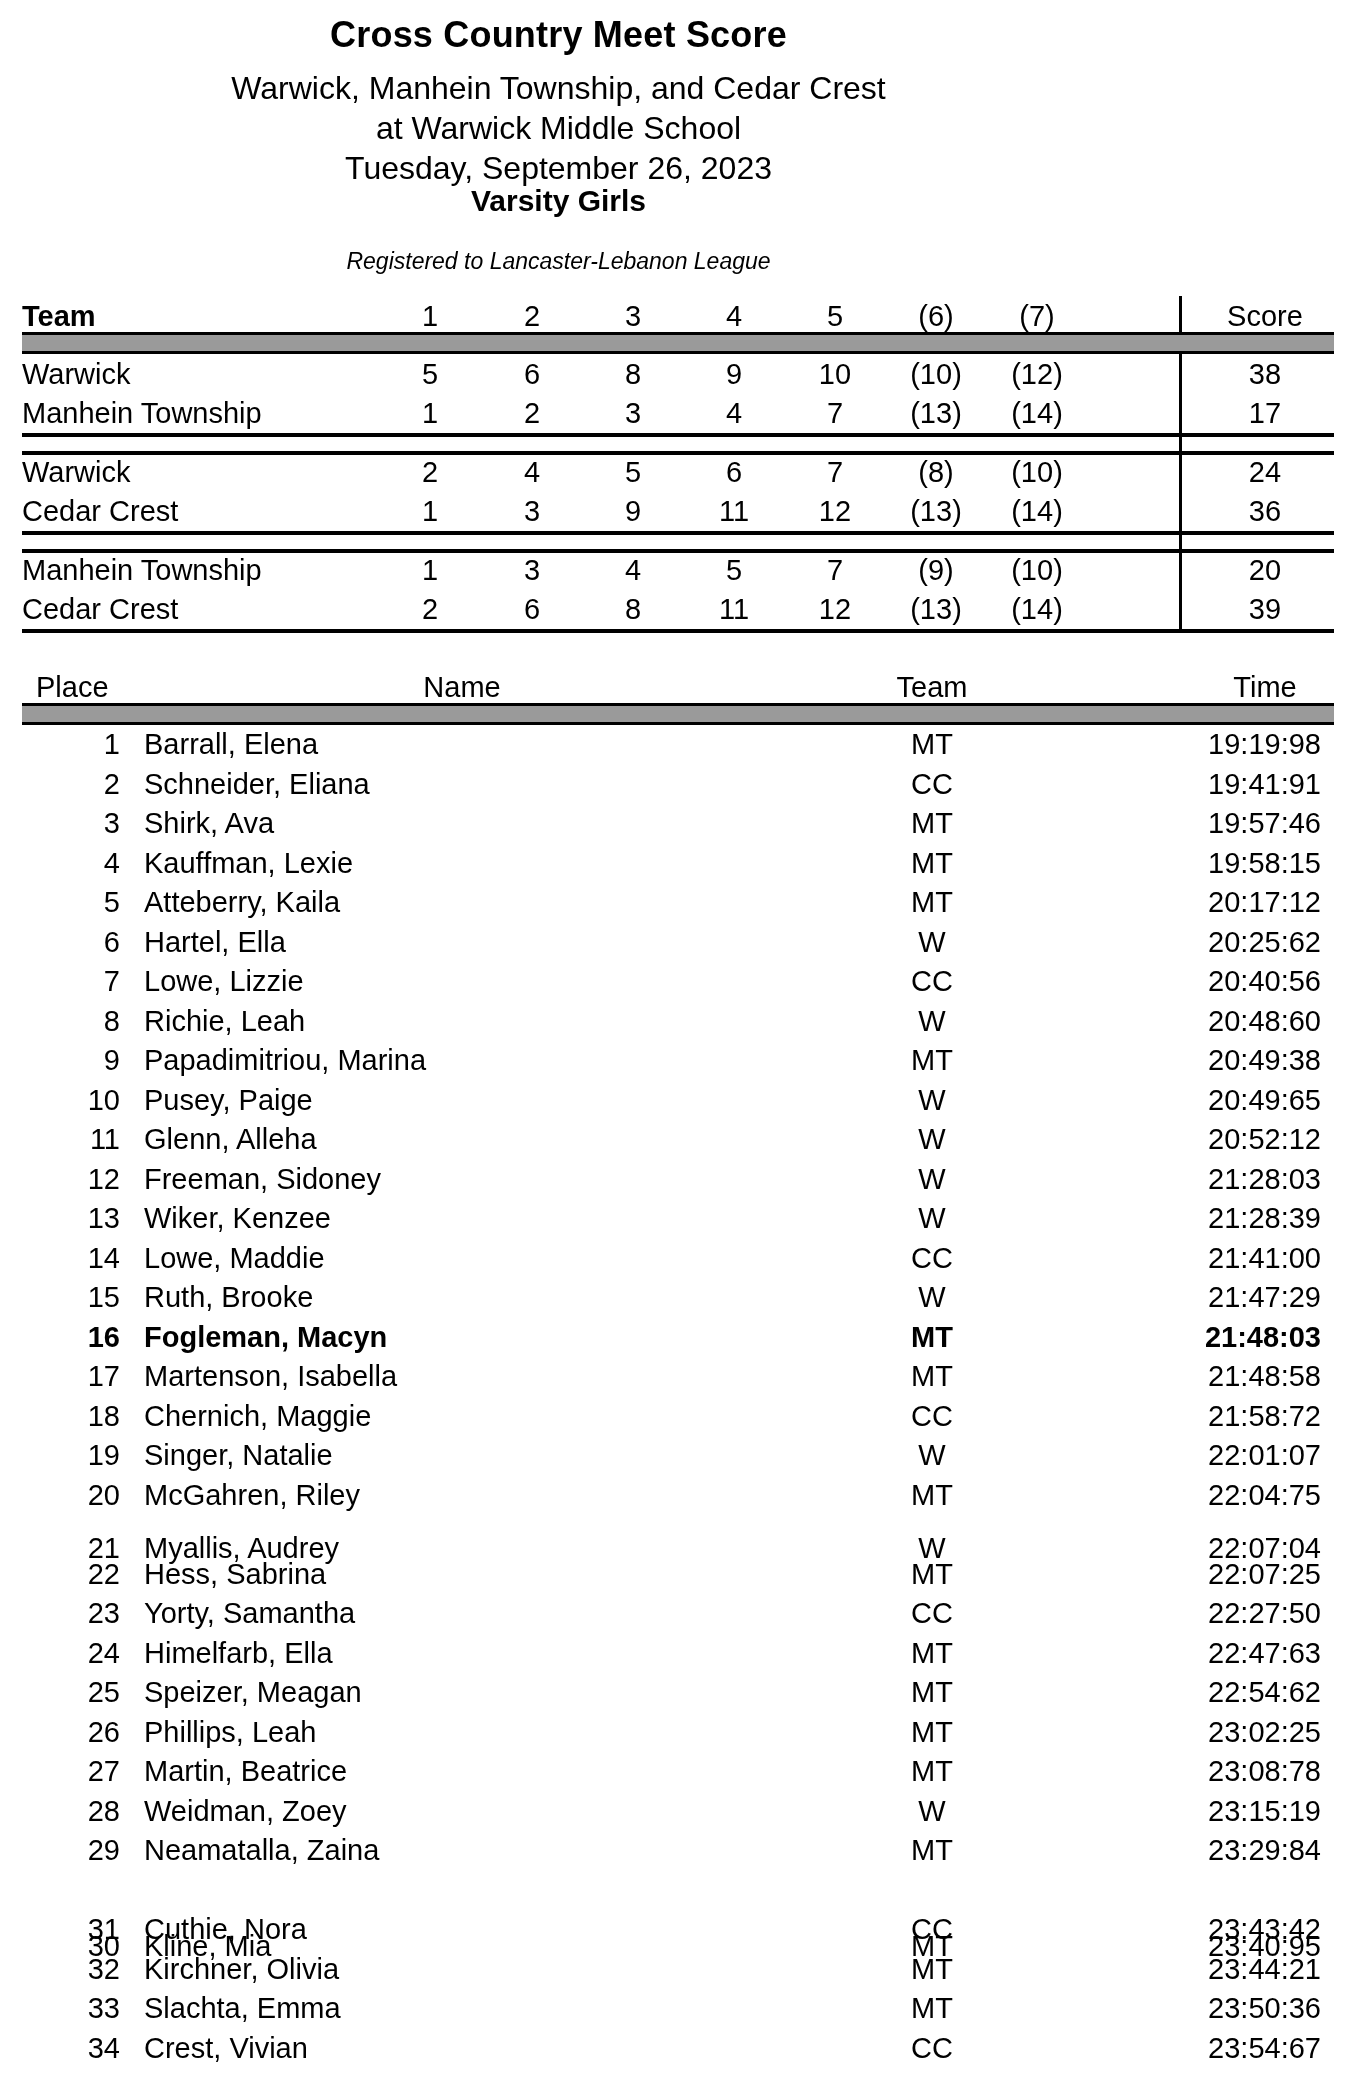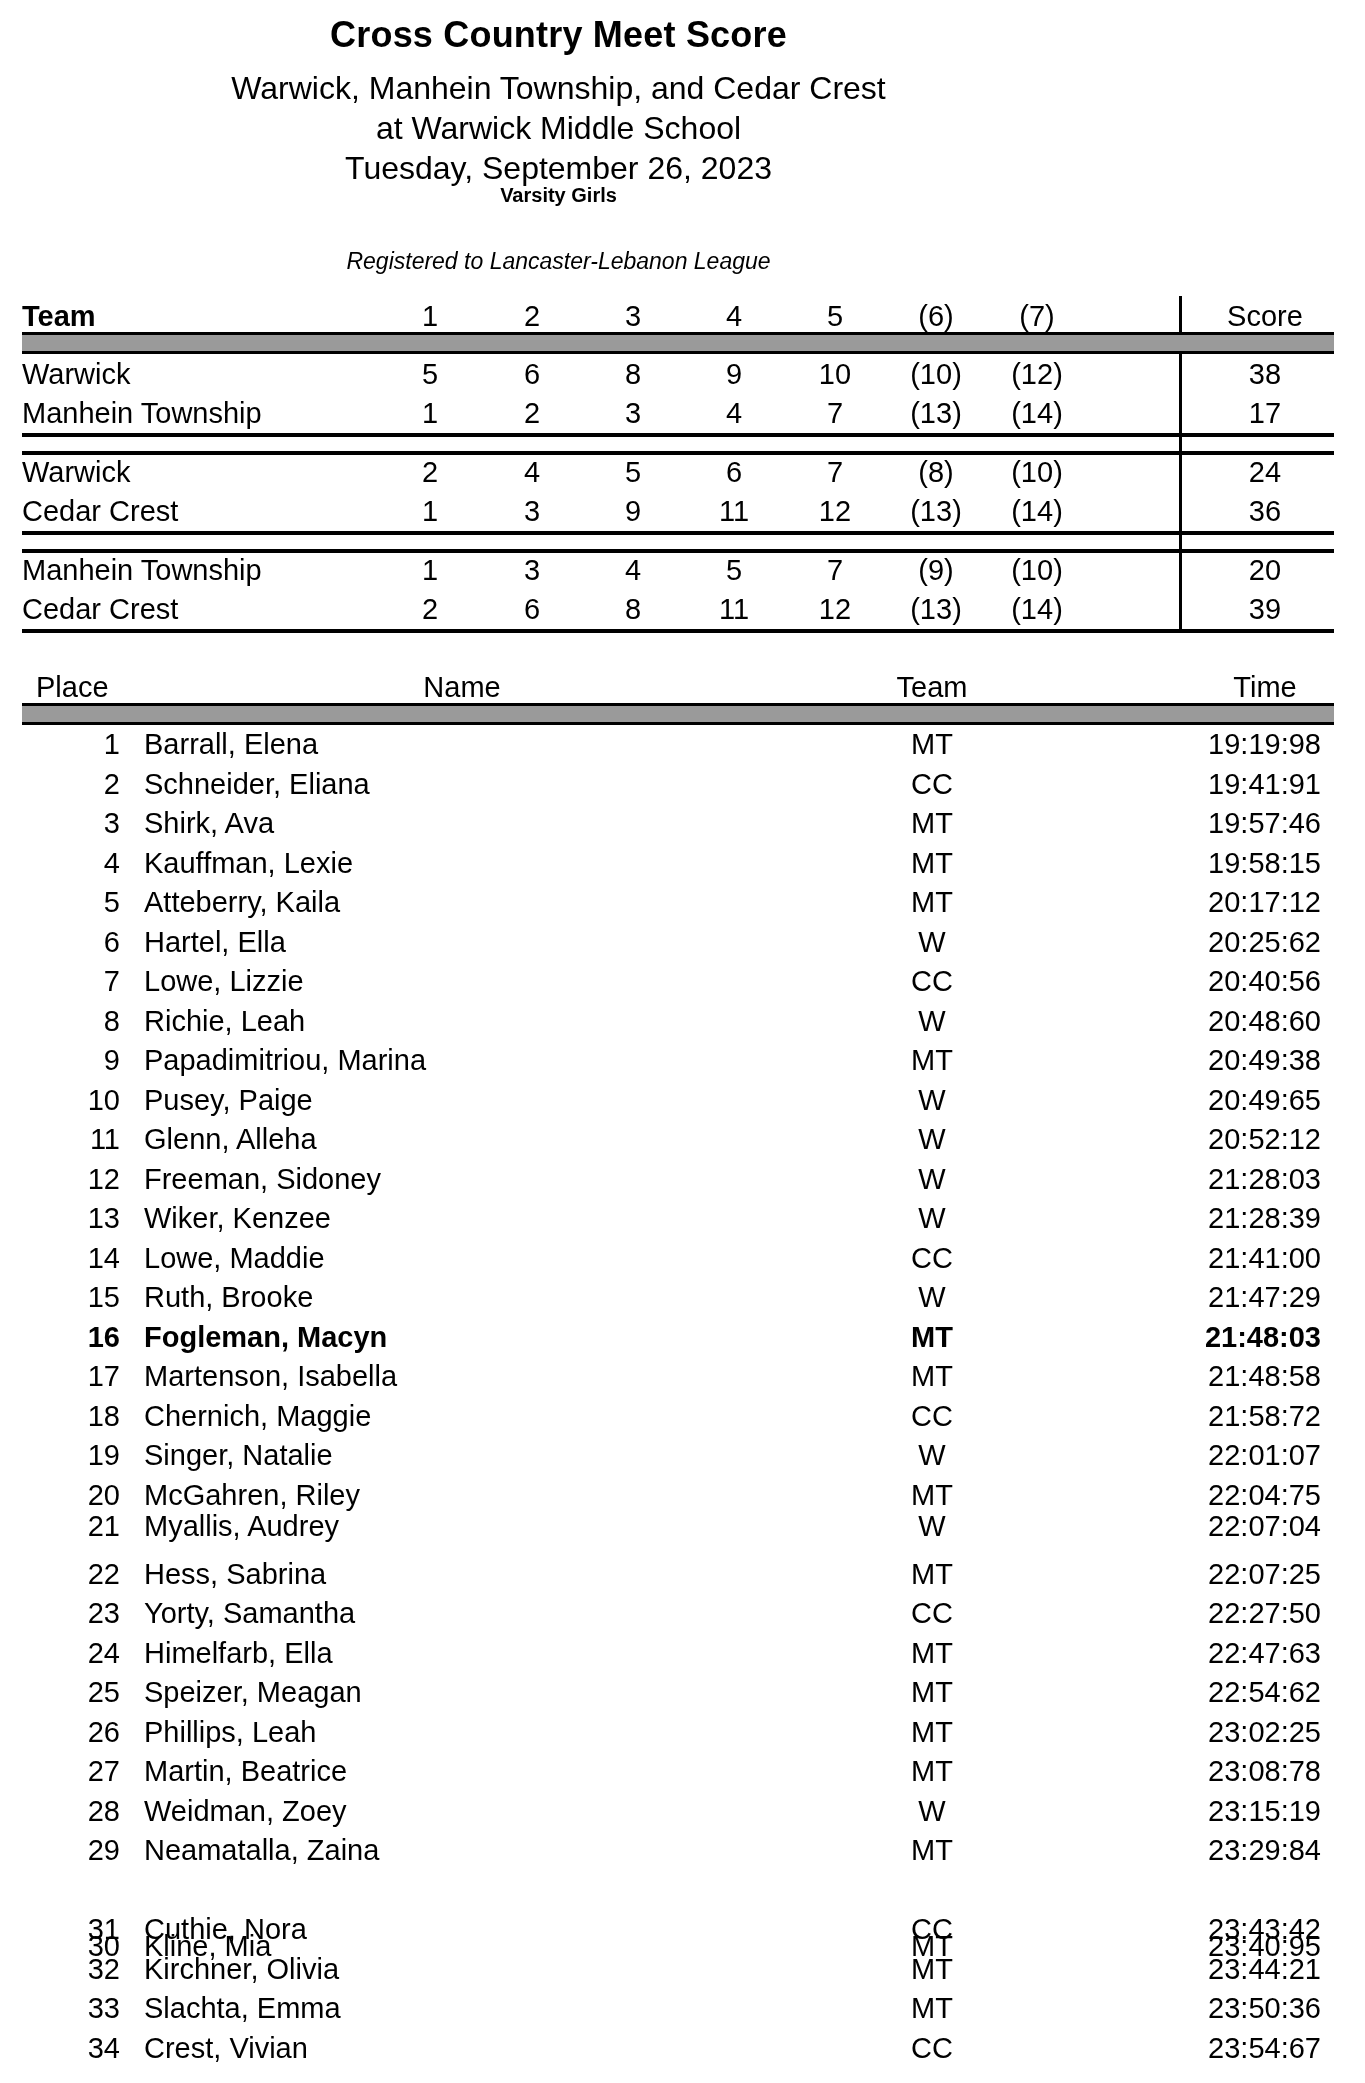--- a/index.html
+++ b/index.html
@@ -6,21 +6,21 @@
   body {
     width: 1365px; height: 2083px; position: relative; overflow: hidden;
     font-family: "Liberation Sans", "DejaVu Sans", sans-serif; color: #000;
   }
   .center { position: absolute; left: 0; width: 1117px; text-align: center; }
   .title { top: 14px; font-size: 36px; font-weight: bold; letter-spacing: 0.2px; }
   .sub { font-size: 32px; }
   .sub1 { top: 70px; }
   .sub2 { top: 110px; }
   .sub3 { top: 150px; }
-  .division { top: 184px; font-size: 20px; font-weight: bold; }
+  .division { top: 184px; font-size: 30px; font-weight: bold; }
   .league { top: 248px; font-size: 23px; font-style: italic; }
 
   
   .score-table { position: absolute; left: 22px; top: 296px; width: 1312px; }
   .st-head { position: absolute; left: 0; top: 0; width: 1312px; height: 38px; }
   .cell { position: absolute; font-size: 29px; white-space: nowrap; }
   .num { transform: translateX(-50%); }
   .hbold { font-weight: bold; }
   .rule-thick { position: absolute; left: 0; width: 1312px; height: 4px; background: #000; }
   .band { position: absolute; left: 0; width: 1312px; height: 16px; background: #9a9a9a;
@@ -261,21 +261,21 @@
     <span class="r-cell r-name">Singer, Natalie</span>
     <span class="r-cell r-team">W</span>
     <span class="r-cell r-time">22:01:07</span>
   </div>
       <div class="r-row" style="top: 810.5px;">
     <span class="r-cell r-place">20</span>
     <span class="r-cell r-name">McGahren, Riley</span>
     <span class="r-cell r-team">MT</span>
     <span class="r-cell r-time">22:04:75</span>
   </div>
-      <div class="r-row" style="top: 842px;">
+      <div class="r-row" style="top: 864px;">
     <span class="r-cell r-place">21</span>
     <span class="r-cell r-name">Myallis, Audrey</span>
     <span class="r-cell r-team">W</span>
     <span class="r-cell r-time">22:07:04</span>
   </div>
       <div class="r-row" style="top: 889.5px;">
     <span class="r-cell r-place">22</span>
     <span class="r-cell r-name">Hess, Sabrina</span>
     <span class="r-cell r-team">MT</span>
     <span class="r-cell r-time">22:07:25</span>

